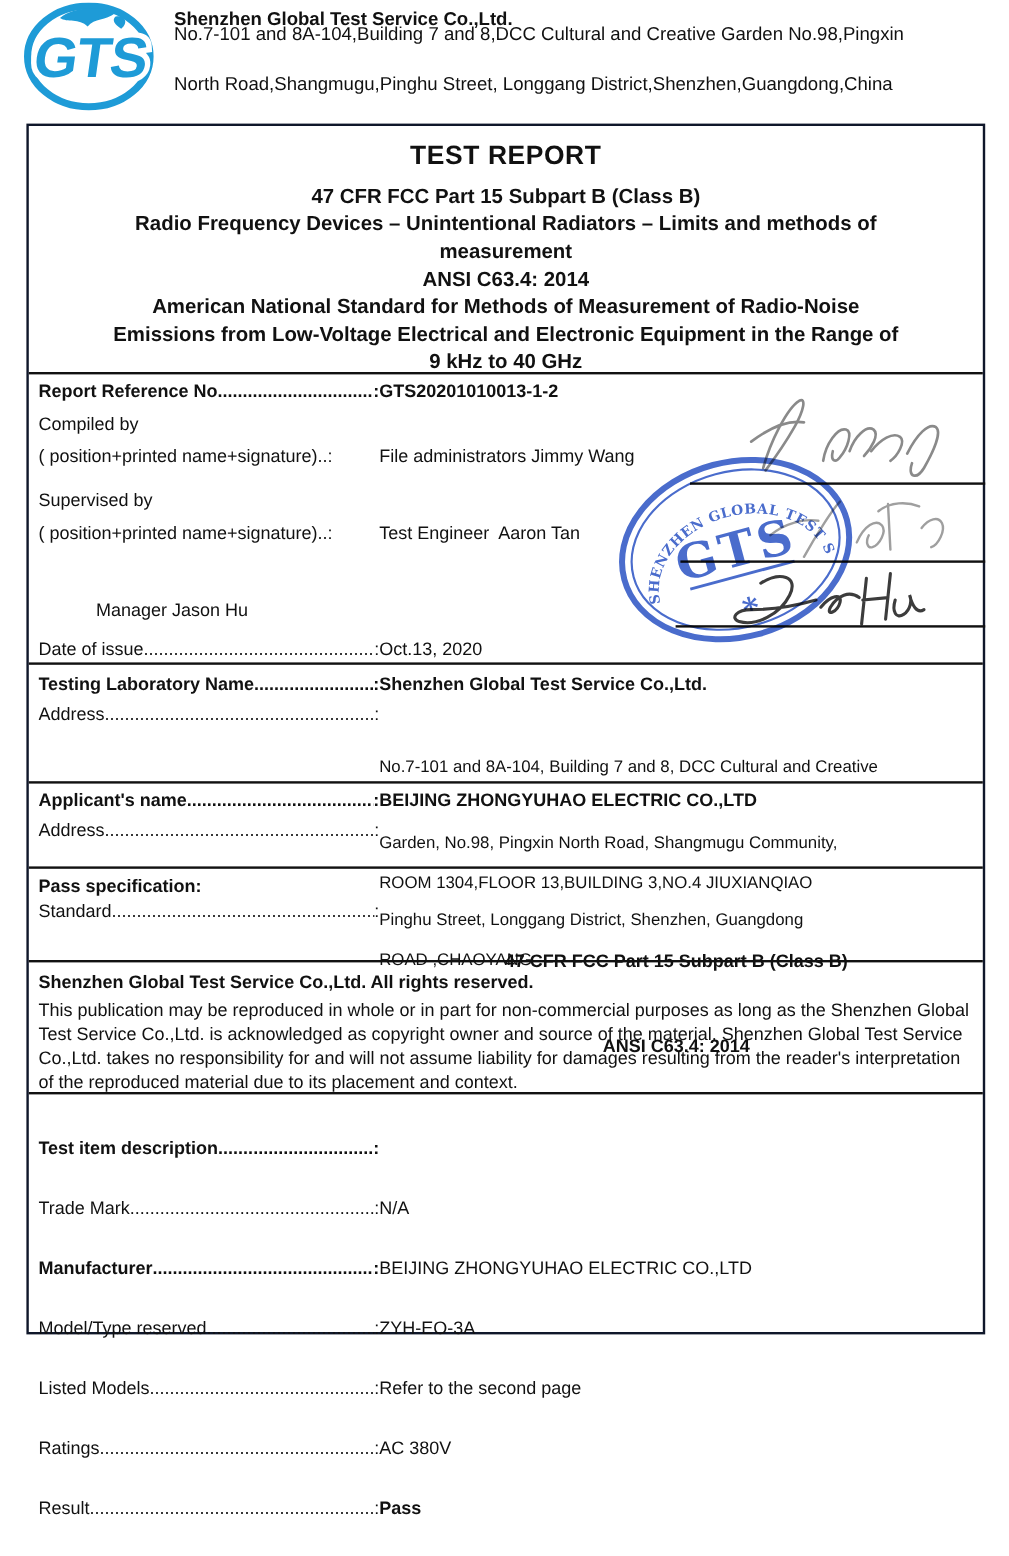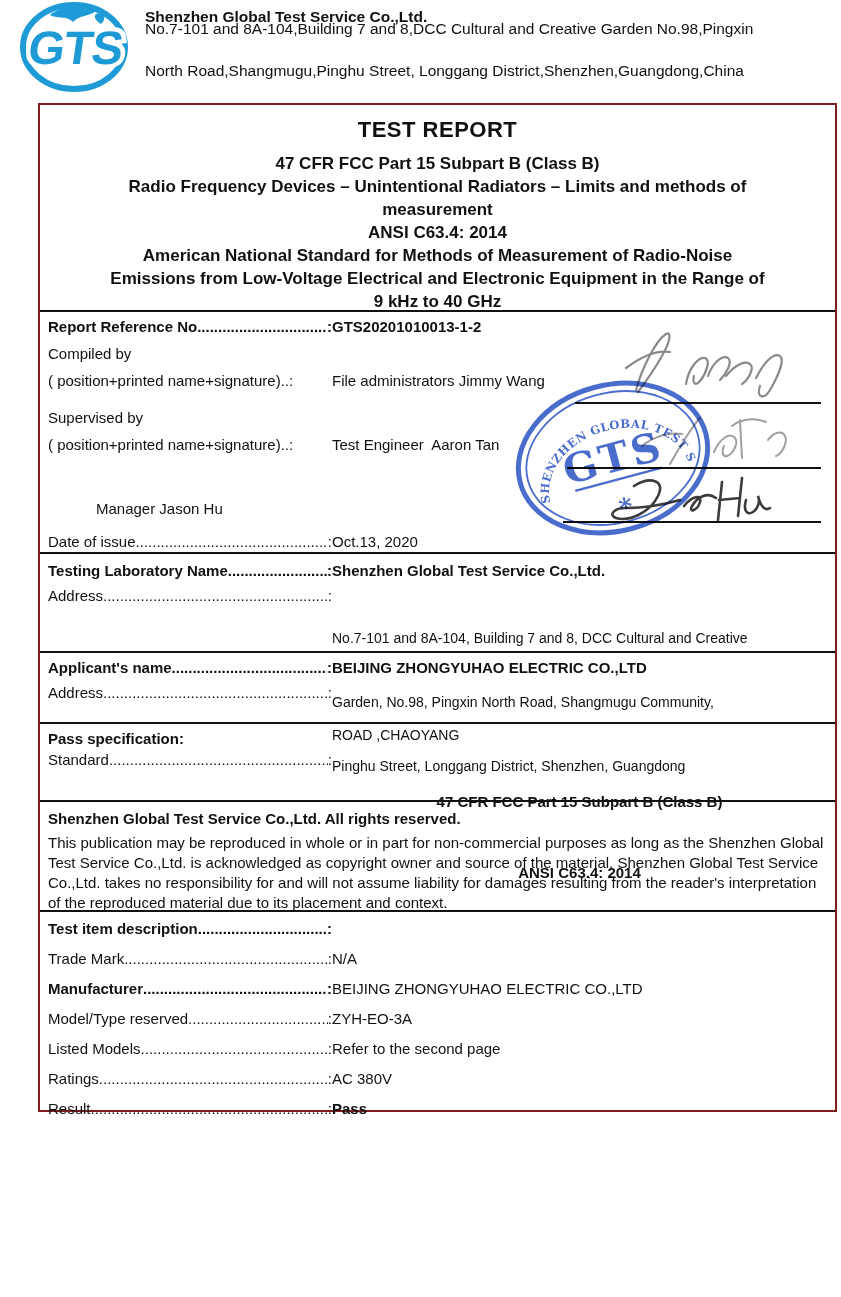--- a/index.html
+++ b/index.html
@@ -11,22 +11,22 @@
     color:#111;
     overflow:hidden;
   }
   
   .logo{position:absolute;left:16px;top:2px;width:118px;height:90px;}
   .company{position:absolute;left:145px;top:8px;font-size:15.5px;font-weight:bold;}
   .haddr1{position:absolute;left:145px;top:20px;font-size:15.5px;}
   .haddr2{position:absolute;left:145px;top:62px;font-size:15.5px;}
   
   .report-table{
-    position:absolute;left:38px;top:103px;width:799px;
-    border:2px solid #7f1d1d;box-sizing:border-box;background:#fff;
+    position:absolute;left:22px;top:103px;width:799px;
+    border:2px solid #0f172a;box-sizing:border-box;background:#fff;
   }
   .sec{box-sizing:border-box;border-top:2px solid #111;padding:0 8px;}
   .sec.first{border-top:none;}
   .sec-title{height:205px;text-align:center;padding-top:12px;}
   .sec-a{height:242px;}
   .sec-b{height:99px;}
   .sec-c{height:71px;}
   .sec-d{height:78px;}
   .sec-e{height:110px;}
   .sec-f{height:200px;padding-top:6px;}
@@ -38,21 +38,21 @@
   .label .dots{flex:1 1 auto;overflow:hidden;}
   .label .colon{flex:0 0 auto;}
   .b{font-weight:bold;}
   .value{flex:1;font-size:15px;line-height:21px;white-space:pre-wrap;}
   .lbl2{font-size:15px;line-height:21px;white-space:nowrap;}
   .mt4{margin-top:4px;}.mt6{margin-top:6px;}.mt8{margin-top:0;text-align:center;}
   .mt12{margin-top:12px;}.mt16{margin-top:16px;}.mt18{margin-top:18px;}
   .gap6{height:6px;}
   .addr-lines div{font-size:14px;line-height:22px;}
   .para{font-size:15px;line-height:20px;margin-top:4px;}
-  .sec-f .row{margin-bottom:9px;}
+  .sec-f .row{margin-bottom:9px;margin-top:29px;}
   
   .sigline{position:absolute;border-top:2px solid #111;}
   .sigline1{left:575px;top:402px;width:246px;}
   .sigline2{left:567px;top:467px;width:254px;}
   .sigline3{left:563px;top:521px;width:258px;}
   
   .stamp{position:absolute;left:506px;top:372px;width:214px;height:172px;
          transform:rotate(-15deg);mix-blend-mode:multiply;opacity:.92;}
   .sig{position:absolute;mix-blend-mode:multiply;}
   .sig-compiled{left:608px;top:326px;}
@@ -161,20 +161,21 @@
           </div>
         <div class="value b">BEIJING ZHONGYUHAO ELECTRIC CO.,LTD</div>
       </div>
       <div class="row mt4">
         <div class="label">
             <span>Address</span>
             <span class="dots">....................................................................................</span>
             <span class="colon">:</span>
           </div>
         <div class="value addr-lines">
+          <div>ROOM 1304,FLOOR 13,BUILDING 3,NO.4 JIUXIANQIAO</div>
           <div>ROAD ,CHAOYANG</div>
         </div>
       </div>
     </div>
 
     <div class="sec sec-d">
       <div class="lbl2 b mt4">Pass specification:</div>
       <div class="row mt8">
         <div class="label">
             <span>Standard</span>

